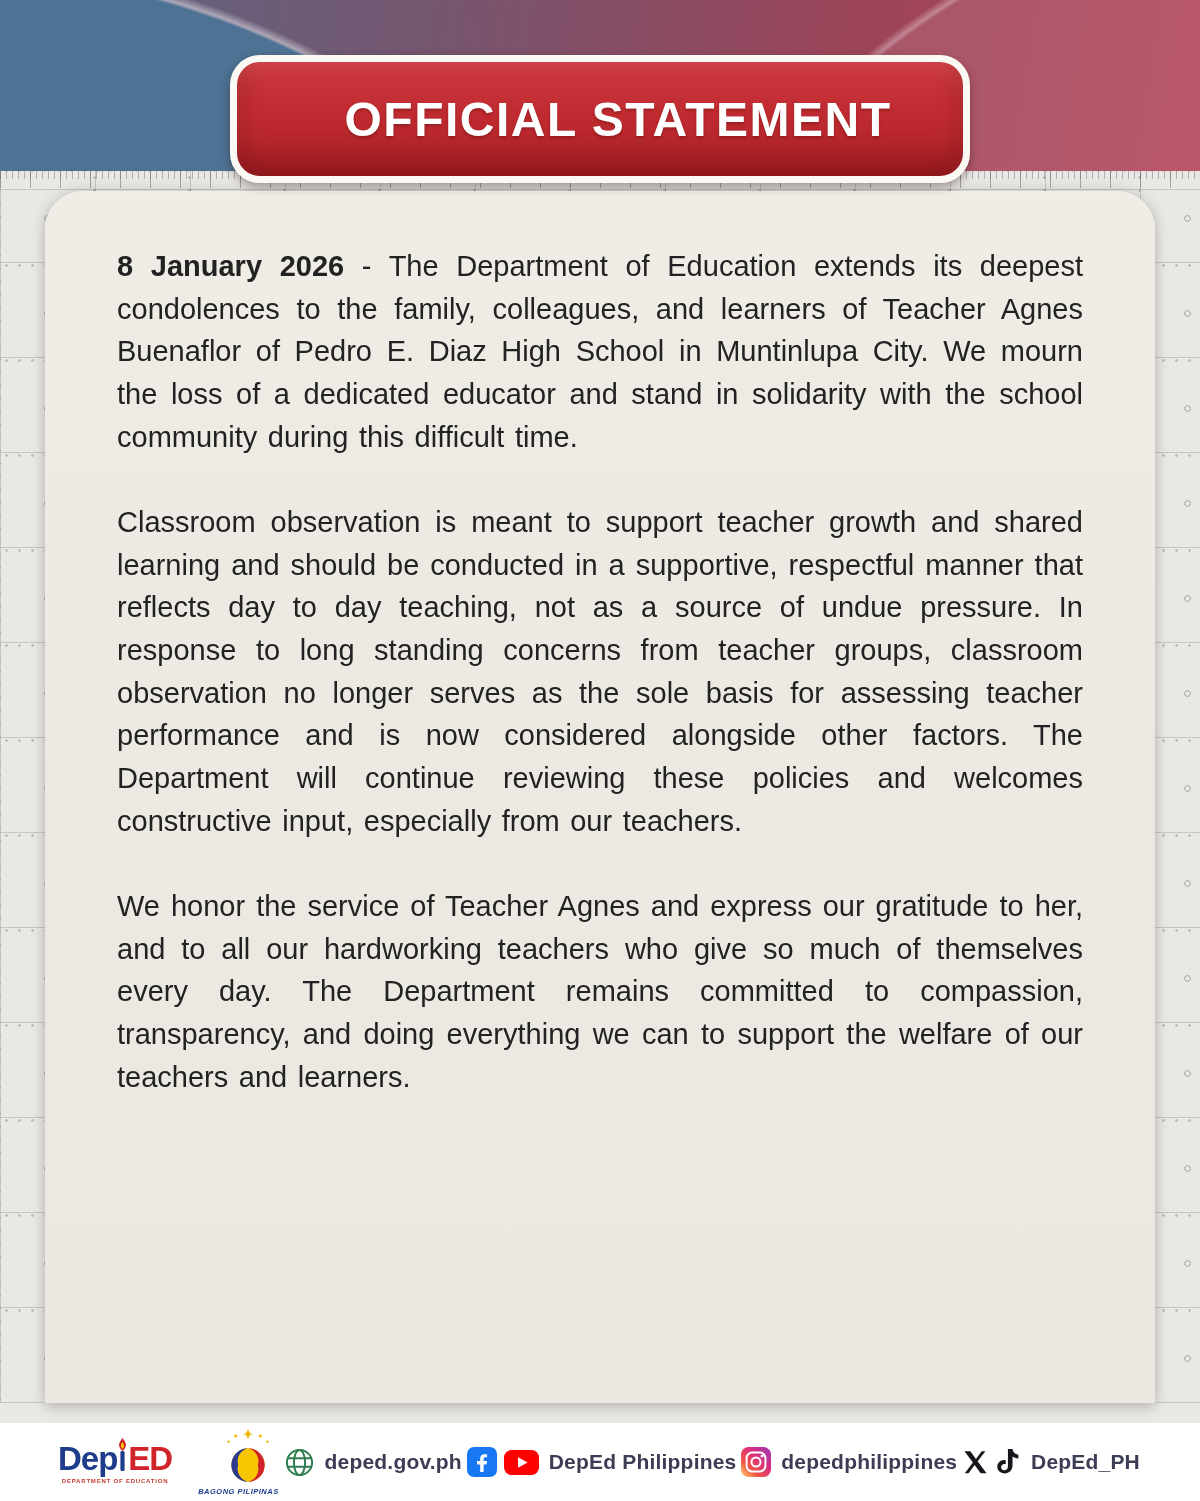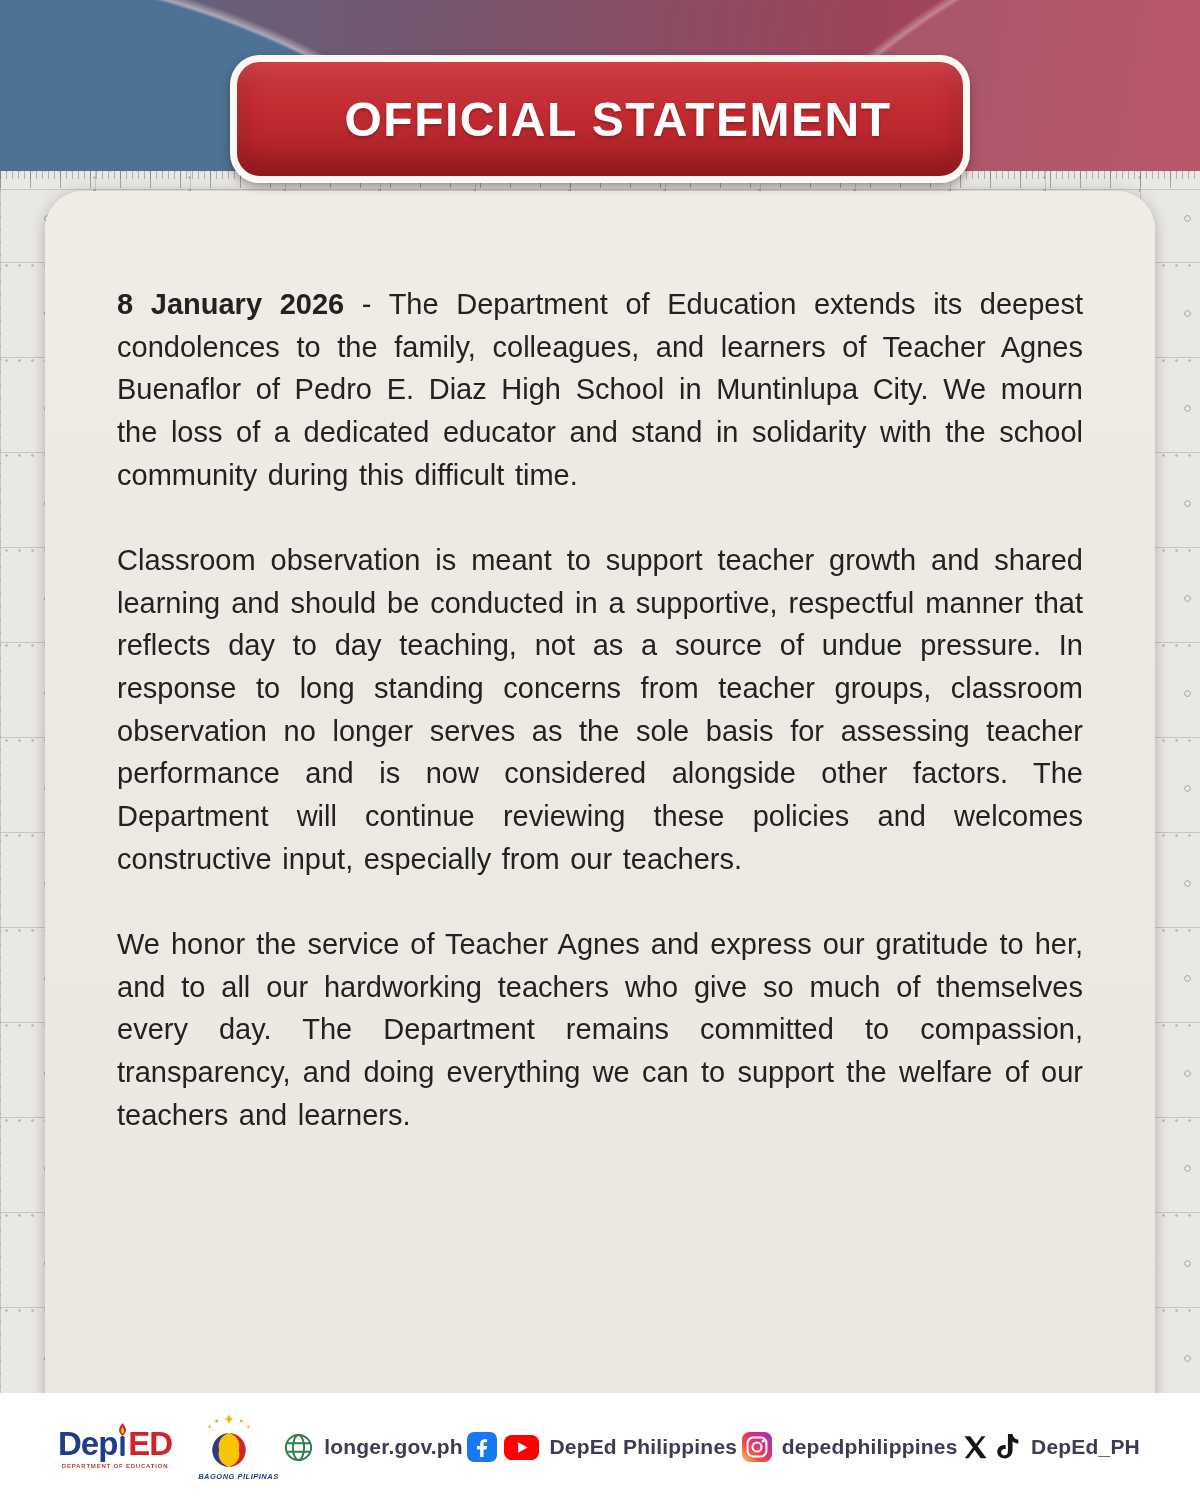--- a/index.html
+++ b/index.html
@@ -80,47 +80,47 @@
     border-bottom:1px solid rgba(120,120,118,.30);
   }
   
   .card{
     position:absolute;
     left:45px;top:20px;
     width:1110px;height:1212px;
     background:linear-gradient(180deg,#efede6 0%, var(--card) 30%, #eae8e0 100%);
     border-radius:38px 38px 0 0;
     box-shadow:0 0 16px rgba(0,0,0,.16), 0 6px 12px rgba(0,0,0,.10);
-    padding:92px 72px 40px 72px;
+    padding:54px 72px 40px 72px;
   }
   .card p{
     font-size:29px;
     line-height:1.47;
     word-spacing:2.5px;
     color:var(--body-text);
     text-align:justify;
     margin-bottom:43px;
   }
   .card p strong{font-weight:800;}
   
   .footer{
-    position:absolute;bottom:0;left:0;width:100%;height:108px;
+    position:absolute;bottom:0;left:0;width:100%;height:78px;
     background:var(--footer-bg);
     display:flex;align-items:center;justify-content:space-between;
     padding:0 60px 0 58px;
     z-index:4;
   }
   .logo-cluster{display:flex;align-items:center;gap:26px;}
   .deped-logo{display:flex;flex-direction:column;align-items:center;line-height:1;}
   .deped-word{display:flex;align-items:center;font-weight:800;font-size:33px;letter-spacing:-1px;}
   .deped-word .blue{color:var(--deped-blue);}
   .deped-word .red{color:var(--deped-red);text-align:right;}
   .deped-word svg{margin:0 -2px;position:relative;top:-2px;}
   .deped-caption{font-size:6px;font-weight:700;letter-spacing:.8px;color:#c23b31;margin-top:2px;white-space:nowrap;}
-  .bagong-logo{display:flex;flex-direction:column;align-items:flex-start;line-height:1;}
+  .bagong-logo{display:flex;flex-direction:column;align-items:flex-end;line-height:1;}
   .bagong-caption{font-size:7.5px;font-weight:800;font-style:italic;color:var(--deped-blue);letter-spacing:.5px;margin-top:1px;white-space:nowrap;}
   .footer-item{display:flex;align-items:center;gap:10px;}
   .footer-item .label{font-size:21px;font-weight:700;color:var(--footer-text);letter-spacing:.2px;white-space:nowrap;}
   .icon-pair{display:flex;align-items:center;gap:7px;}
 </style>
 </head>
 <body>
 
 <div class="stage">
 
@@ -174,21 +174,21 @@
         <span class="bagong-caption">BAGONG PILIPINAS</span>
       </div>
     </div>
 
     <div class="footer-item">
       <svg width="31" height="31" viewBox="0 0 30 30" fill="none" stroke="#2e7d4f" stroke-width="1.9">
         <circle cx="15" cy="15" r="12.2"></circle>
         <ellipse cx="15" cy="15" rx="5.4" ry="12.2"></ellipse>
         <path d="M3.6 10.8 h22.8 M3.6 19.2 h22.8"></path>
       </svg>
-      <span class="label">longer.gov.ph</span>
+      <span class="label">deped.gov.ph</span>
     </div>
 
     <div class="footer-item">
       <span class="icon-pair">
         <svg width="30" height="30" viewBox="0 0 30 30">
           <rect width="30" height="30" rx="7" fill="#1877f2"></rect>
           <path d="M16.6 25 v-7.6 h2.9 l.5-3.3 h-3.4 v-2.2 c0-1 .4-1.7 1.8-1.7 h1.7 V7.3 c-.3 0-1.4-.1-2.6-.1 c-2.6 0-4.3 1.5-4.3 4.4 v2.5 H10 v3.3 h3.2 V25 Z" fill="#fff"></path>
         </svg>
         <svg width="35" height="25" viewBox="0 0 35 25">
           <rect width="35" height="25" rx="7.5" fill="#ff0000"></rect>

